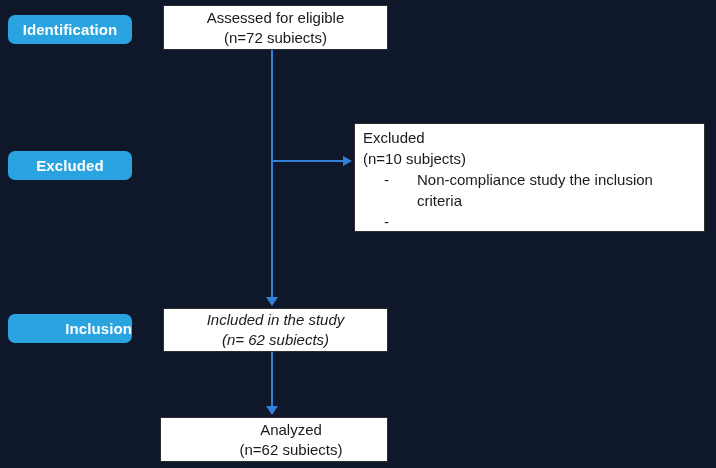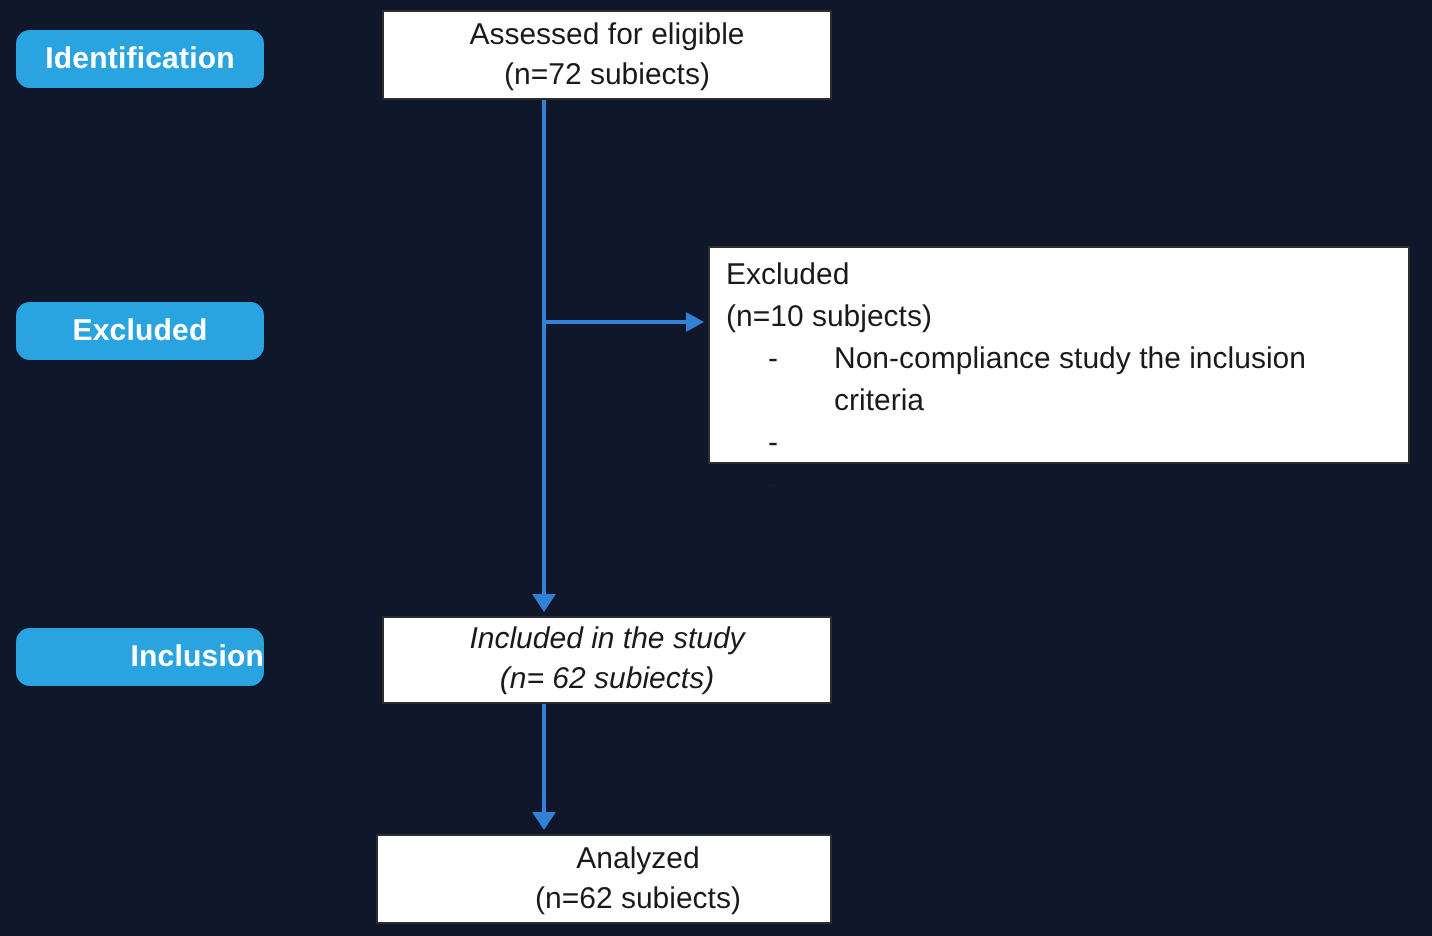--- a/index.html
+++ b/index.html
@@ -44,21 +44,20 @@
     background: #ffffff;
     border: 1.5px solid var(--box_border);
     font-size: 15px;
     line-height: 20px;
   }
   .flowbox.centered {
     display: flex;
     flex-direction: column;
     align-items: center;
     justify-content: center;
-    margin-left: 28px;
   }
   .box-assessed { left: 163px; top: 5px;   width: 225px; height: 45px; }
   .box-excluded { left: 354px; top: 123px; width: 351px; height: 109px;
                   padding: 3px 6px 0 8px; line-height: 21px; }
   .box-included { left: 163px; top: 308px; width: 225px; height: 44px; font-style: italic; }
   .box-analyzed { left: 160px; top: 417px; width: 228px; height: 45px; padding-left: 34px; }
 
   .bullet { display: flex; }
   .bullet .marker {
     width: 54px;

